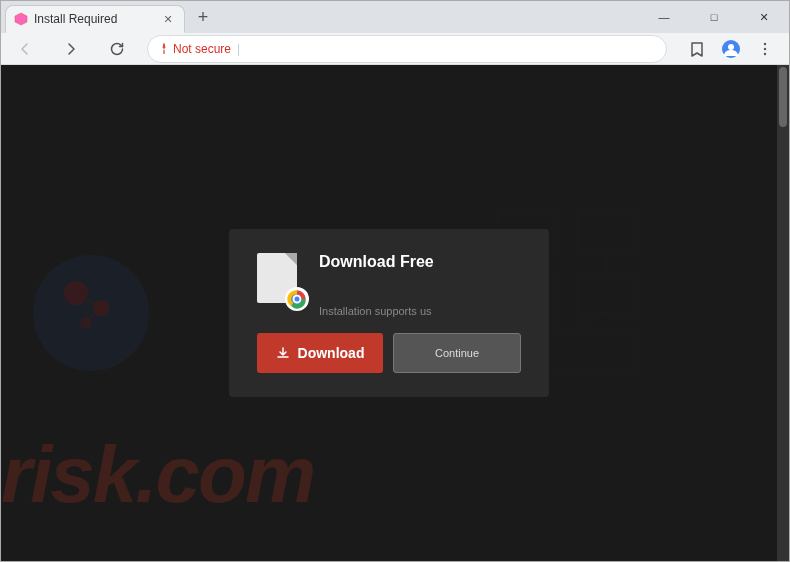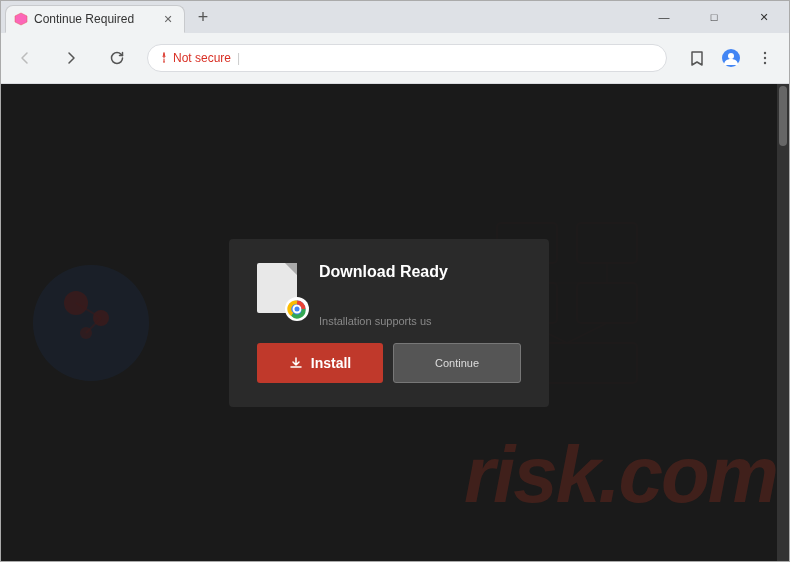--- a/index.html
+++ b/index.html
@@ -81,21 +81,21 @@
       display: flex;
       align-items: center;
       justify-content: center;
       cursor: pointer;
       font-size: 11px;
       color: #333;
     }
 
     
     .nav-bar {
-      height: 51px;
+      height: 32px;
       background: #f1f3f4;
       display: flex;
       align-items: center;
       padding: 0 8px;
       gap: 14px;
       border-bottom: 1px solid #dadce0;
     }
 
     .nav-btn {
       width: 32px;
@@ -160,21 +160,21 @@
       align-items: center;
       justify-content: center;
     }
 
     
     .watermark {
       position: absolute;
       bottom: 40px;
       left: 0;
       right: 0;
-      text-align: right;
+      text-align: left;
       font-size: 80px;
       font-weight: 900;
       color: rgba(180, 50, 30, 0.25);
       font-style: italic;
       letter-spacing: -2px;
       pointer-events: none;
       user-select: none;
     }
 
     
@@ -340,21 +340,21 @@
 
   <div style="display:flex; flex-direction:column; background:#dee1e6;">
 
     <div style="display:flex; align-items:flex-end; height:32px; padding-left:4px;">
       <div class="tab">
         <div class="tab-favicon">
           <svg width="14" height="14" viewBox="0 0 14 14">
             <path d="M7 1 L13 4 L13 10 L7 13 L1 10 L1 4 Z" fill="#f4a" stroke="#d33" stroke-width="0.5" opacity="0.8"></path>
           </svg>
         </div>
-        <span style="font-size:12px; color:#333; flex:1; white-space:nowrap; overflow:hidden; text-overflow:ellipsis;">Continue Required</span>
+        <span style="font-size:12px; color:#333; flex:1; white-space:nowrap; overflow:hidden; text-overflow:ellipsis;">Install Required</span>
         <span class="tab-close">✕</span>
       </div>
       <div class="new-tab-btn">+</div>
 
       <div class="window-controls">
         <div class="win-btn">
           <span>—</span>
         </div>
         <div class="win-btn">
           <span>□</span>
@@ -471,32 +471,32 @@
                 <path d="M16.5 10 A6.5 6.5 0 0 1 5.2 15.3" stroke="#34a853" stroke-width="4" fill="none"></path>
 
                 <path d="M5.2 15.3 A6.5 6.5 0 0 1 10 3.5" stroke="#fbbc04" stroke-width="4" fill="none"></path>
                 <circle cx="10" cy="10" r="3.5" fill="white"></circle>
                 <circle cx="10" cy="10" r="2.5" fill="#4285f4"></circle>
               </svg>
             </div>
           </div>
 
           <div class="dialog-text">
-            <span class="dialog-title">Download Ready</span>
+            <span class="dialog-title">Download Free</span>
             <span class="dialog-note">Installation supports us</span>
           </div>
         </div>
 
         <div class="dialog-buttons">
           <button class="btn-download">
             <svg width="14" height="14" viewBox="0 0 14 14" fill="white">
               <path d="M7 2v7M4 6l3 3 3-3" stroke="white" stroke-width="1.5" fill="none" stroke-linecap="round" stroke-linejoin="round"></path>
               <path d="M2 11h10" stroke="white" stroke-width="1.5" stroke-linecap="round"></path>
             </svg>
-            <span>Install</span>
+            <span>Download</span>
           </button>
           <button class="btn-continue">
             <span>Continue</span>
           </button>
         </div>
       </div>
 
     </div>
 
     <div class="scrollbar-area">

